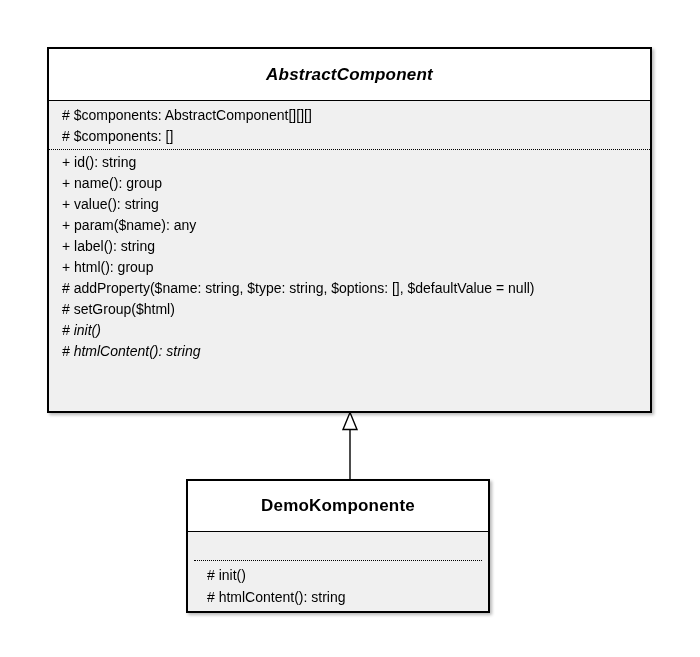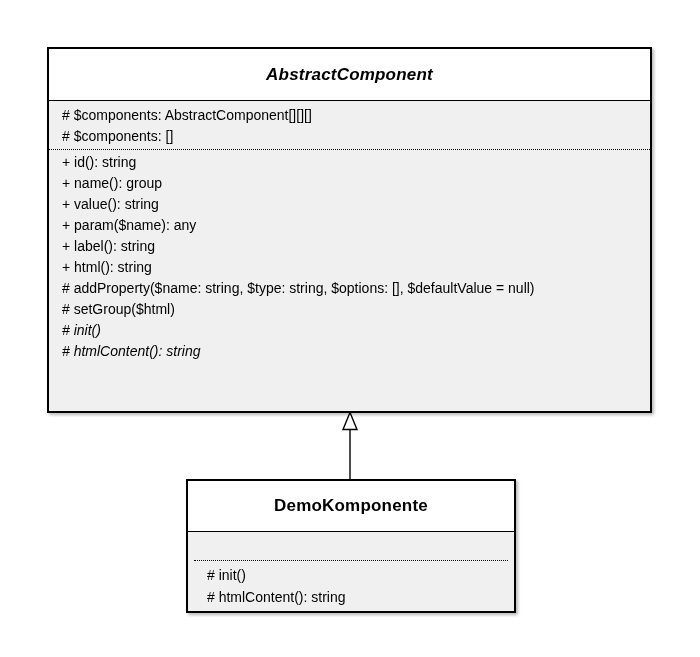--- a/index.html
+++ b/index.html
@@ -63,21 +63,21 @@
   .class-abstract .attributes .member { line-height: 21px; }
   .class-abstract .methods {
     padding: 2px 0 0 13px;
   }
   .class-abstract .methods .member { line-height: 21px; }
 
   
   .class-demo {
     left: 186px;
     top: 479px;
-    width: 330px;
+    width: 304px;
     height: 134px;
   }
   .class-demo .uml-title { height: 51px; }
   .class-demo .attributes {
     height: 28px;
     padding-left: 19px;
   }
   .class-demo .dotted-divider { margin: 0 6px; }
   .class-demo .methods {
     padding: 3px 0 0 19px;
@@ -102,21 +102,21 @@
       <div class="member"># $components: AbstractComponent[][][]</div>
       <div class="member"># $components: []</div>
     </div>
   <div class="dotted-divider"></div>
   <div class="methods">
       <div class="member">+ id(): string</div>
       <div class="member">+ name(): group</div>
       <div class="member">+ value(): string</div>
       <div class="member">+ param($name): any</div>
       <div class="member">+ label(): string</div>
-      <div class="member">+ html(): string</div>
+      <div class="member">+ html(): group</div>
       <div class="member"># addProperty($name: string, $type: string, $options: [], $defaultValue = null)</div>
       <div class="member"># setGroup($html)</div>
       <div class="member italic"># init()</div>
       <div class="member italic"># htmlContent(): string</div>
     </div>
 </div>
 
 <svg class="inheritance-arrow" viewBox="0 0 40 70" xmlns="http://www.w3.org/2000/svg">
   <line x1="20" y1="18.5" x2="20" y2="70" stroke="#000000" stroke-width="1.4"></line>
   <polygon points="20,1.5 13,18.5 27,18.5" fill="#ffffff" stroke="#000000" stroke-width="1.4"></polygon>

